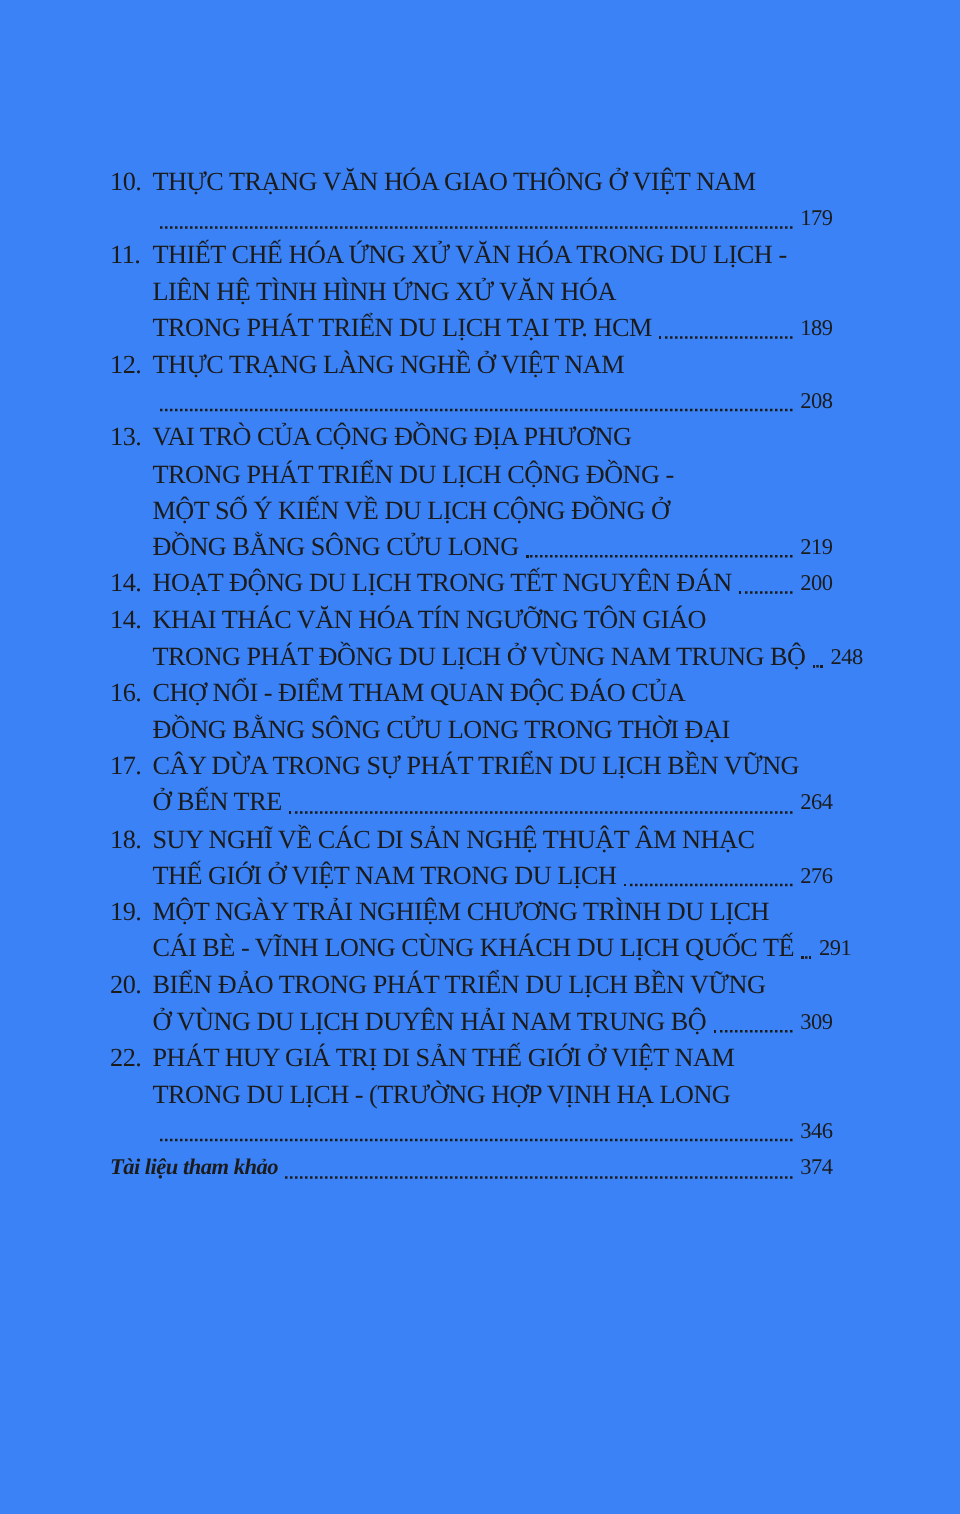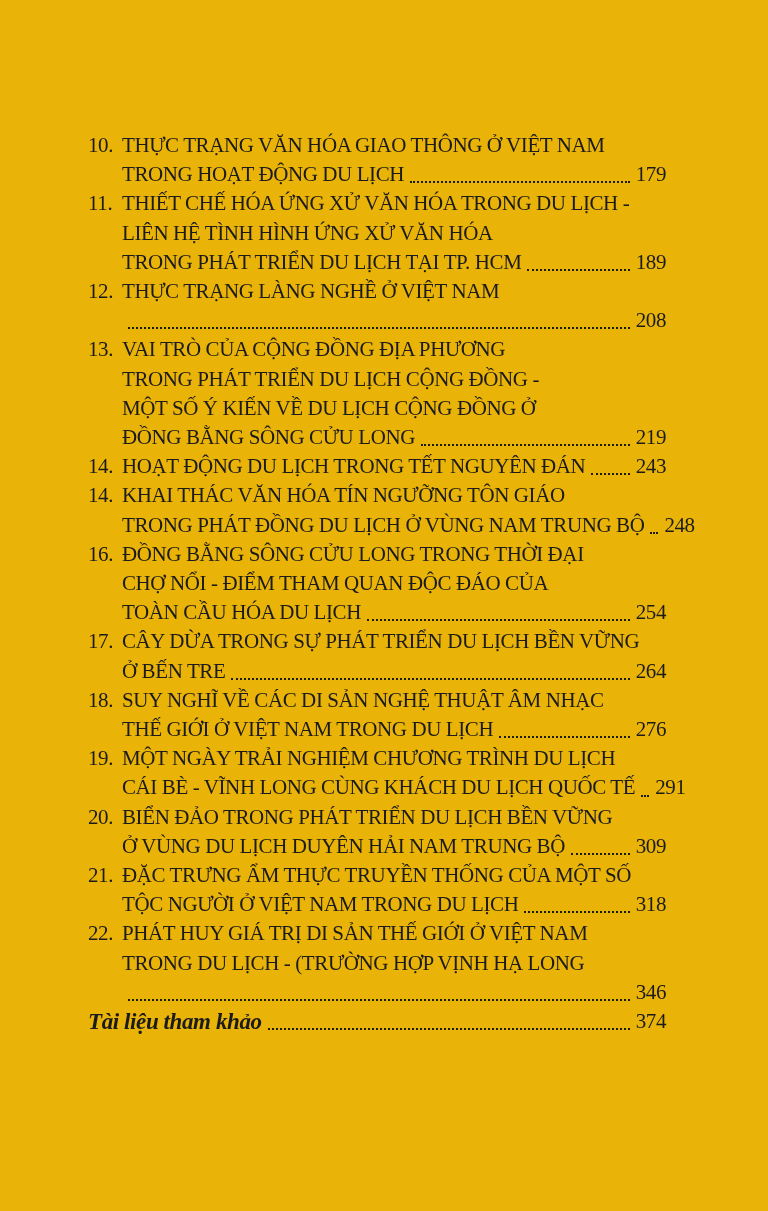--- a/index.html
+++ b/index.html
@@ -7,21 +7,21 @@
     padding: 0;
     width: 768px;
     height: 1211px;
     background: #ffffff;
     overflow: hidden;
   }
   .page {
     position: relative;
     width: 768px;
     height: 1211px;
-    background: #eab308;
+    background: #3b82f6;
     font-family: "Liberation Serif", serif;
     color: #1b1b1b;
   }
   .toc {
     position: absolute;
     left: 88px;
     top: 131px;
     width: 578px;
   }
   .entry {
@@ -56,49 +56,48 @@
   .leader {
     flex: 1 1 auto;
     min-width: 8px;
     border-bottom: 2.5px dotted #1c1c1c;
     margin: 0 6px 6px 6px;
     height: 0;
     align-self: flex-end;
   }
   .pg {
     flex: none;
-    font-size: 21px;
+    font-size: 18px;
     line-height: 29.2px;
     letter-spacing: -0.4px;
   }
   .footer-row {
     display: flex;
     align-items: flex-end;
   }
   .footer-label {
     flex: none;
-    font-size: 23px;
+    font-size: 18px;
     line-height: 29.2px;
     font-weight: bold;
     font-style: italic;
     letter-spacing: -0.4px;
     white-space: nowrap;
   }
 </style>
 </head>
 <body>
 
 <div class="page">
   <div class="toc" id="toc-list">
   <div class="entry">
     <span class="num">10.</span>
     <div class="entry-lines">
           <div class="line">THỰC TRẠNG VĂN HÓA GIAO THÔNG Ở VIỆT NAM</div>
           <div class="line line-last">
-            <span class="title-text">TRONG HOẠT ĐỘNG DU LỊCH</span>
             <span class="leader"></span>
             <span class="pg">179</span>
           </div>
         </div>
   </div>
 
   <div class="entry">
     <span class="num">11.</span>
     <div class="entry-lines">
           <div class="line">THIẾT CHẾ HÓA ỨNG XỬ VĂN HÓA TRONG DU LỊCH -</div>
@@ -135,47 +134,42 @@
           </div>
         </div>
   </div>
 
   <div class="entry">
     <span class="num">14.</span>
     <div class="entry-lines">
           <div class="line line-last">
             <span class="title-text">HOẠT ĐỘNG DU LỊCH TRONG TẾT NGUYÊN ĐÁN</span>
             <span class="leader"></span>
-            <span class="pg">243</span>
+            <span class="pg">200</span>
           </div>
         </div>
   </div>
 
   <div class="entry">
     <span class="num">14.</span>
     <div class="entry-lines">
           <div class="line">KHAI THÁC VĂN HÓA TÍN NGƯỠNG TÔN GIÁO</div>
           <div class="line line-last">
             <span class="title-text">TRONG PHÁT ĐỒNG DU LỊCH Ở VÙNG NAM TRUNG BỘ</span>
             <span class="leader"></span>
             <span class="pg">248</span>
           </div>
         </div>
   </div>
 
   <div class="entry">
     <span class="num">16.</span>
     <div class="entry-lines">
+          <div class="line">CHỢ NỔI - ĐIỂM THAM QUAN ĐỘC ĐÁO CỦA</div>
           <div class="line">ĐỒNG BẰNG SÔNG CỬU LONG TRONG THỜI ĐẠI</div>
-          <div class="line">CHỢ NỔI - ĐIỂM THAM QUAN ĐỘC ĐÁO CỦA</div>
-          <div class="line line-last">
-            <span class="title-text">TOÀN CẦU HÓA DU LỊCH</span>
-            <span class="leader"></span>
-            <span class="pg">254</span>
-          </div>
         </div>
   </div>
 
   <div class="entry">
     <span class="num">17.</span>
     <div class="entry-lines">
           <div class="line">CÂY DỪA TRONG SỰ PHÁT TRIỂN DU LỊCH BỀN VỮNG</div>
           <div class="line line-last">
             <span class="title-text">Ở BẾN TRE</span>
             <span class="leader"></span>
@@ -213,31 +207,20 @@
     <div class="entry-lines">
           <div class="line">BIỂN ĐẢO TRONG PHÁT TRIỂN DU LỊCH BỀN VỮNG</div>
           <div class="line line-last">
             <span class="title-text">Ở VÙNG DU LỊCH DUYÊN HẢI NAM TRUNG BỘ</span>
             <span class="leader"></span>
             <span class="pg">309</span>
           </div>
         </div>
   </div>
 
-  <div class="entry">
-    <span class="num">21.</span>
-    <div class="entry-lines">
-          <div class="line">ĐẶC TRƯNG ẨM THỰC TRUYỀN THỐNG CỦA MỘT SỐ</div>
-          <div class="line line-last">
-            <span class="title-text">TỘC NGƯỜI Ở VIỆT NAM TRONG DU LỊCH</span>
-            <span class="leader"></span>
-            <span class="pg">318</span>
-          </div>
-        </div>
-  </div>
 
   <div class="entry">
     <span class="num">22.</span>
     <div class="entry-lines">
           <div class="line">PHÁT HUY GIÁ TRỊ DI SẢN THẾ GIỚI Ở VIỆT NAM</div>
           <div class="line">TRONG DU LỊCH - (TRƯỜNG HỢP VỊNH HẠ LONG</div>
           <div class="line line-last">
             <span class="leader"></span>
             <span class="pg">346</span>
           </div>

